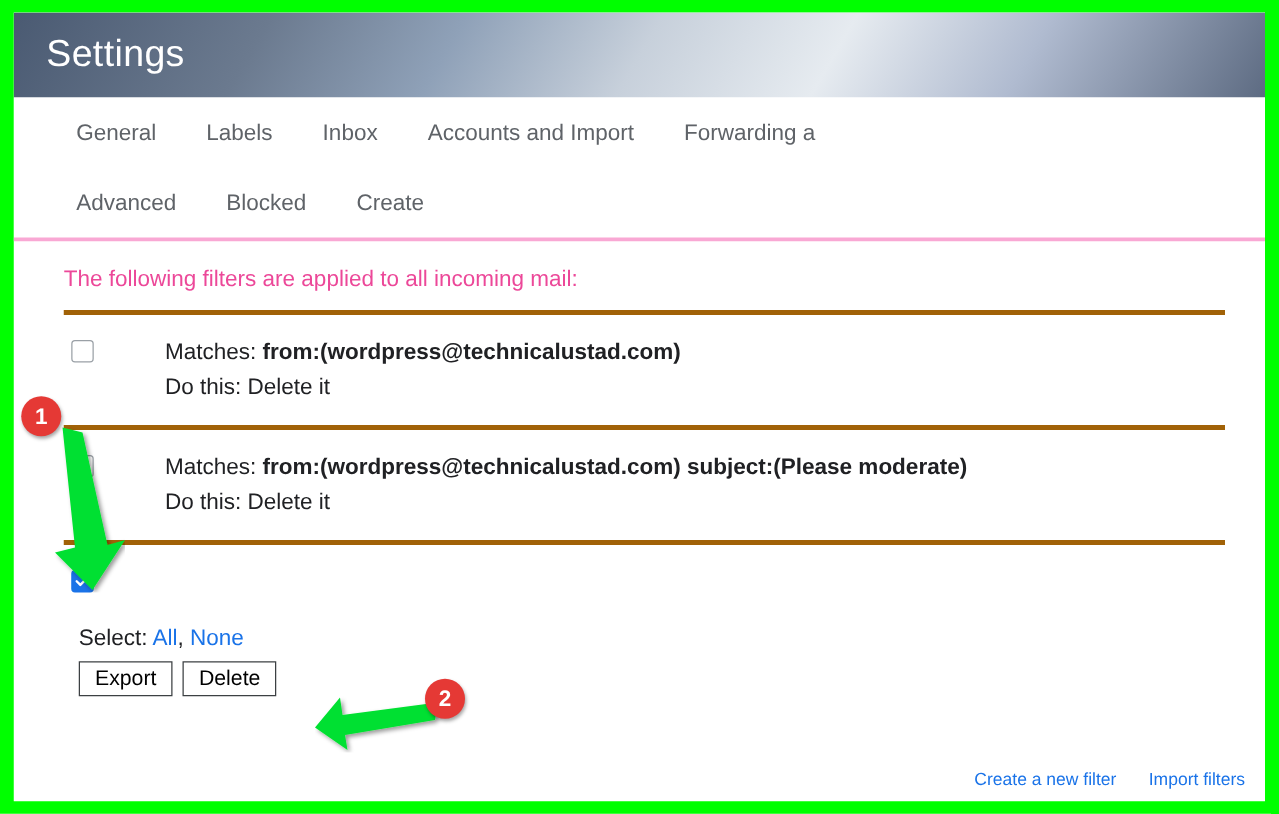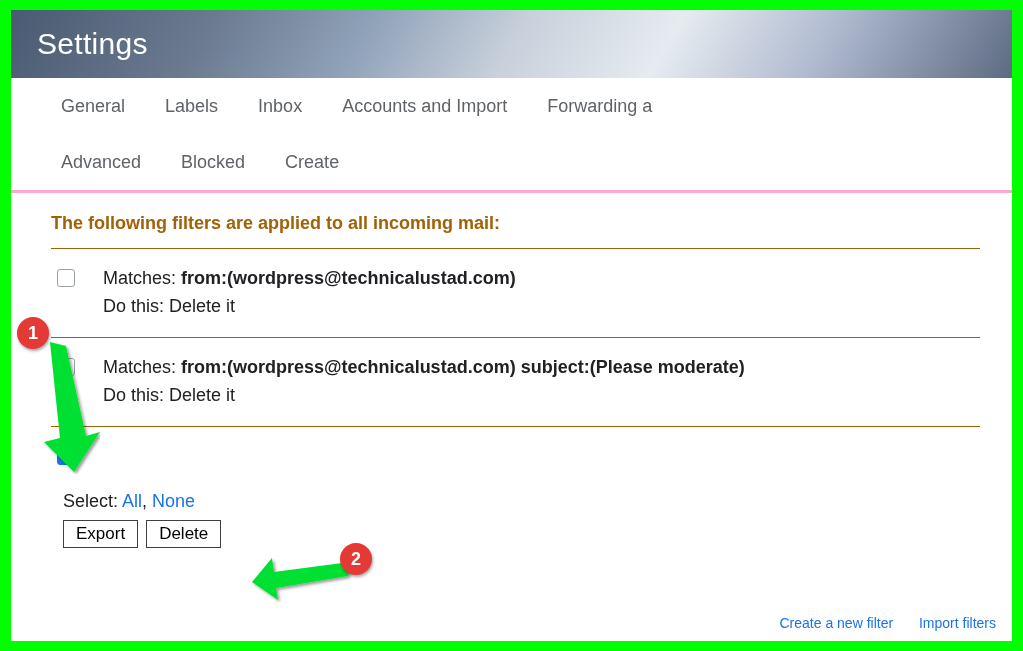--- a/index.html
+++ b/index.html
@@ -4,22 +4,22 @@
 <style>
 * { box-sizing: border-box; margin: 0; padding: 0; }
 body { font-family: Arial, Helvetica, sans-serif; background: #00ff00; width: 1023px; height: 651px; overflow: hidden; position: relative; }
 .frame { position: absolute; top: 10px; left: 11px; right: 11px; bottom: 10px; background: #fff; overflow: hidden; }
 .header { height: 68px; background: linear-gradient(120deg, #4a5a72 0%, #6b7a8f 20%, #8fa1b8 35%, #c7d0db 50%, #e6ebf0 65%, #b0bbd0 80%, #5d6b82 100%); display: flex; align-items: center; padding: 0 26px; }
 .header-title { color: #fff; font-size: 30px; font-weight: 400; letter-spacing: 0.3px; }
 .tabs { display: flex; flex-wrap: wrap; background: #fff; border-bottom: 3px solid #f9a8d4; padding: 0 36px; }
 .tab { padding: 18px 14px 14px; font-size: 18px; color: #5f6368; cursor: pointer; border-bottom: 3px solid transparent; margin-right: 12px; }
 .tab.active { color: #1a73e8; border-bottom-color: #4285f4; }
 .content { padding: 20px 32px 16px 40px; }
-.intro { font-size: 18px; font-weight: bold; color: #a16207; margin-bottom: 14px; }
-.filter-row { display: flex; align-items: flex-start; padding: 16px 0; border-top: 1px solid #a16207; }
+.intro { font-size: 18px; font-weight: normal; color: #ec4899; margin-bottom: 14px; }
+.filter-row { display: flex; align-items: flex-start; padding: 16px 0; border-top: 4px solid #a16207; gap: 29px; }
 .filter-row:last-of-type { border-bottom: 1px solid #e0e0e0; }
 .chk { width: 18px; height: 18px; margin: 4px 28px 0 6px; border: 1.5px solid #9aa0a6; border-radius: 3px; display: inline-flex; align-items: center; justify-content: center; cursor: pointer; }
 .chk.checked { background: #1a73e8; border-color: #1a73e8; }
 .chk.checked svg { width: 14px; height: 14px; }
 .filt-body { flex: 1; font-size: 18px; color: #202124; line-height: 1.55; }
 .bold { font-weight: bold; }
 .select-row { padding: 10px 0 8px 12px; font-size: 18px; color: #202124; }
 .link { color: #1a73e8; cursor: pointer; }
 .btns { padding: 0 0 0 12px; display: flex; gap: 8px; }
 .btn { font-size: 17px; padding: 3px 12px; border: 1px solid #3c4043; background: #fff; cursor: pointer; }

